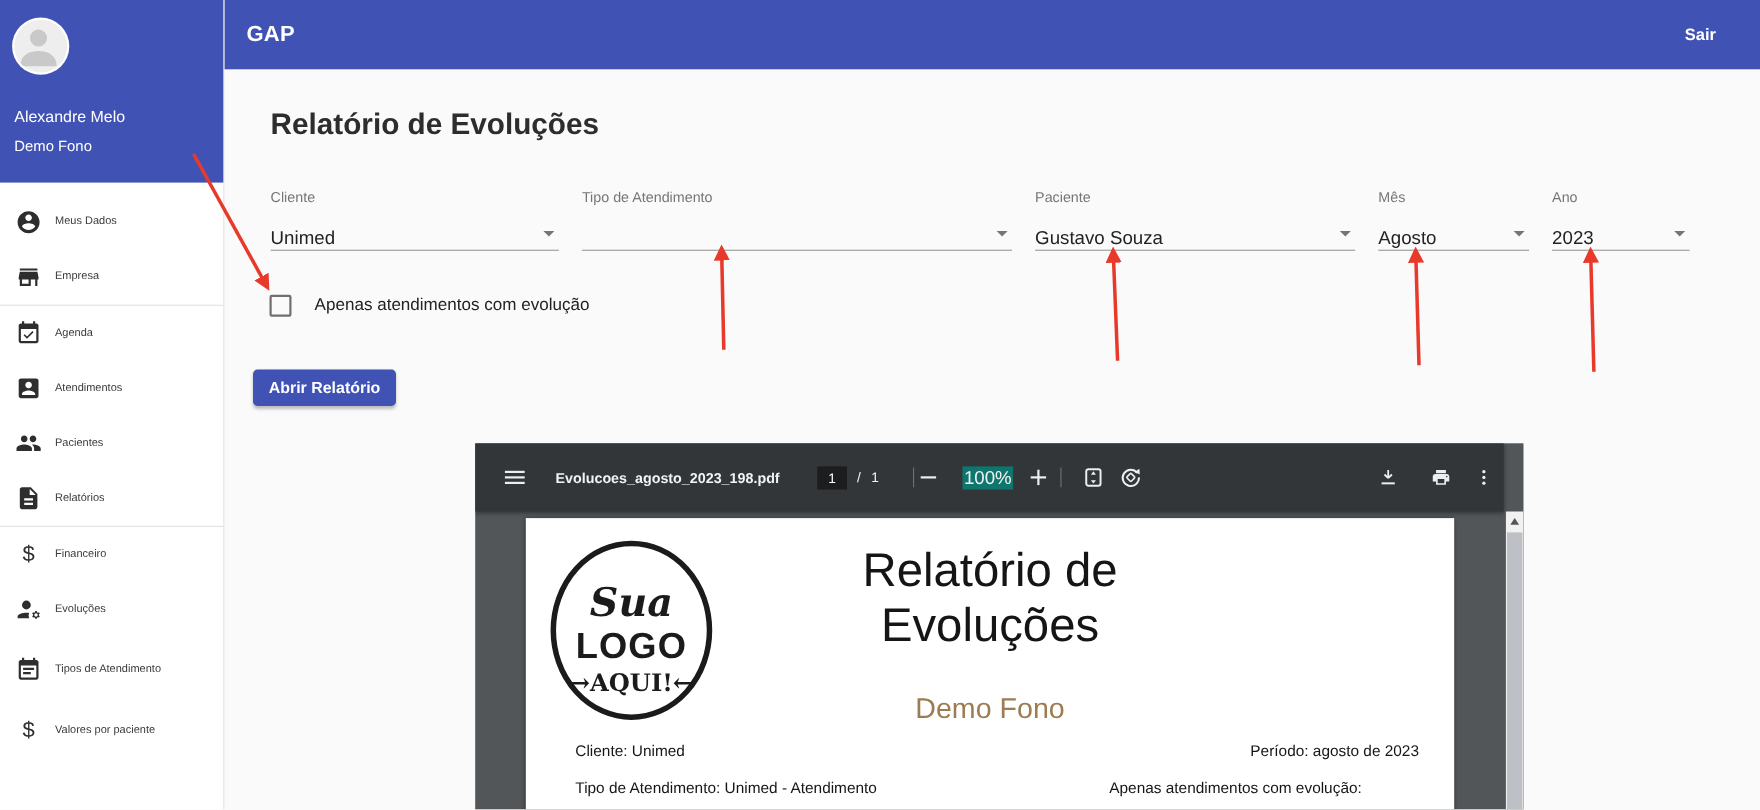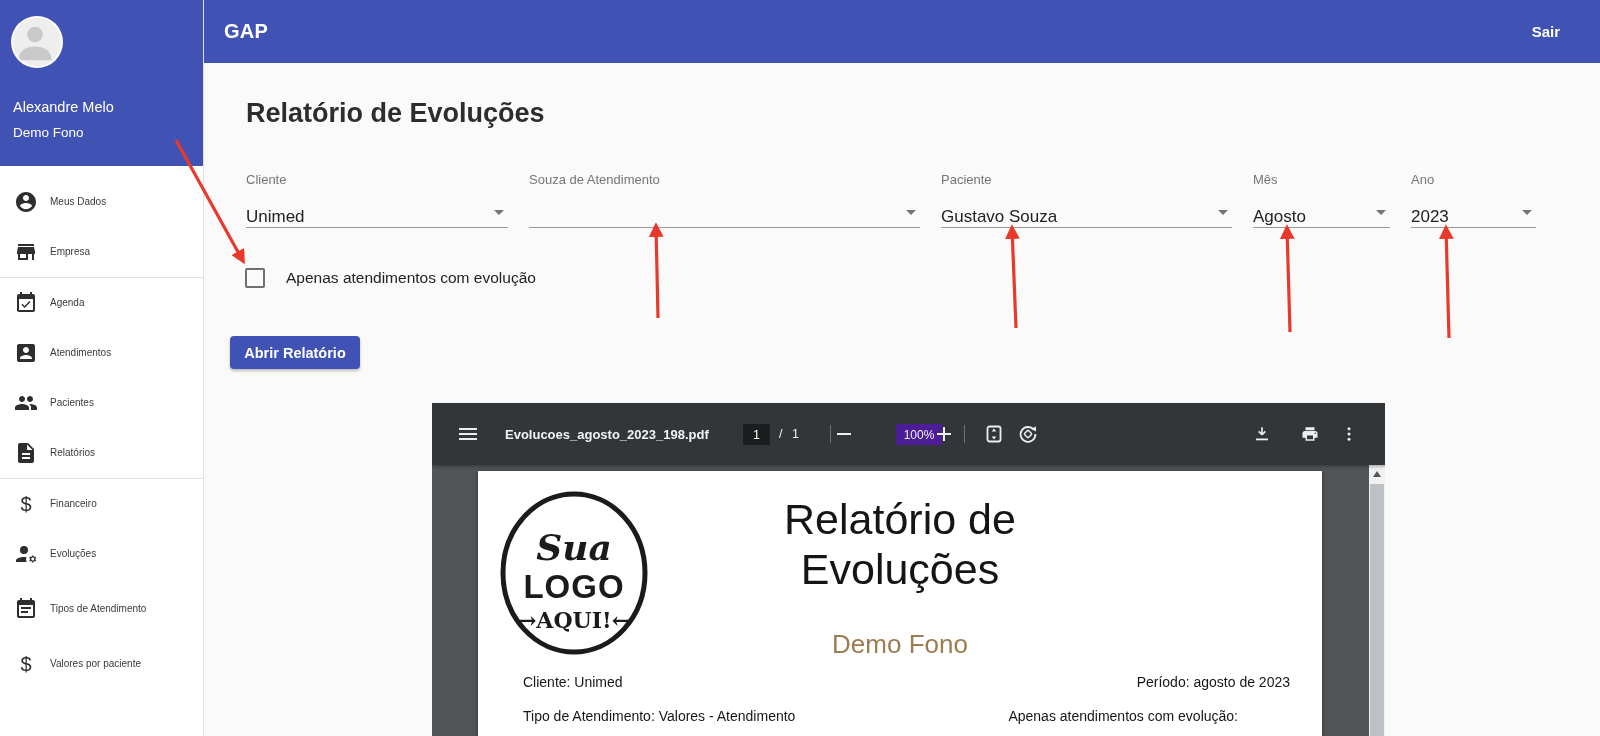--- a/index.html
+++ b/index.html
@@ -42,31 +42,31 @@
     border-left:5px solid transparent;border-right:5px solid transparent;border-top:5px solid #757575;}
   .check-row{position:absolute;left:245px;top:268px;display:flex;align-items:center;}
   .checkbox{width:16px;height:16px;border:2px solid #6f6f6f;border-radius:2px;background:#fafafa;cursor:pointer;}
   .check-label{margin-left:21px;font-size:15.5px;color:#222;}
   .open-btn{position:absolute;left:230px;top:336px;width:130px;height:33px;background:#4053b4;
     border:none;border-radius:4px;color:#fff;font-size:14.5px;font-weight:700;
     font-family:"Liberation Sans",sans-serif;cursor:pointer;box-shadow:0 2px 3px rgba(0,0,0,.25);}
   
   .viewer{position:absolute;left:432px;top:403px;width:953px;height:333px;background:#525659;overflow:hidden;}
   .pdf-toolbar{position:relative;width:935px;height:62px;background:#323639;z-index:3;
-    box-shadow:0 1px 4px rgba(0,0,0,.4);color:#f1f3f4;padding-left:19px;}
+    box-shadow:0 1px 4px rgba(0,0,0,.4);color:#f1f3f4;}
   .pdf-toolbar .abs{position:absolute;}
   .tb-icon{width:20px;height:20px;color:#eceef0;cursor:pointer;}
   .pdf-filename{left:73px;top:24px;font-size:13px;font-weight:600;color:#f1f3f4;}
   .page-box{left:311px;top:21px;width:27px;height:21px;background:#1b1d1f;border:none;color:#fff;
     text-align:center;font-size:12.5px;font-family:"Liberation Sans",sans-serif;padding:0;}
   .page-sep{left:347px;top:24px;font-size:12.5px;color:#f1f3f4;}
   .page-total{left:360px;top:24px;font-size:12.5px;color:#f1f3f4;}
   .vsep{width:1px;height:18px;background:#6e7276;top:22px;}
-  .zoom-box{left:443px;top:21px;width:46px;height:21px;background:#4c1d95;color:#f1f3f4;
-    font-size:12px;display:flex;align-items:center;justify-content:center;margin-left:21px;}
+  .zoom-box{left:443px;top:21px;width:46px;height:21px;background:#0f766e;color:#f1f3f4;
+    font-size:17px;display:flex;align-items:center;justify-content:center;}
   .pdf-canvas{position:absolute;left:46px;top:68px;width:844px;height:400px;background:#ffffff;
     box-shadow:0 1px 4px rgba(0,0,0,.5);}
   .pdf-scrollbar{position:absolute;right:0;top:62px;width:16px;height:271px;background:#f1f1f1;}
   .scroll-up{width:16px;height:17px;display:flex;align-items:center;justify-content:center;cursor:pointer;}
   .scroll-up .tri{width:0;height:0;border-left:4px solid transparent;border-right:4px solid transparent;
     border-bottom:6px solid #555;}
   .scroll-thumb{position:absolute;left:1px;right:1px;top:19px;bottom:0;background:#bdc1c6;cursor:pointer;}
   
   .doc-logo{position:absolute;left:20px;top:17px;}
   .doc-title{position:absolute;left:0;right:0;top:23px;text-align:center;font-size:43px;
@@ -198,21 +198,21 @@
 
 <div class="page-title">Relatório de Evoluções</div>
 
 <div class="fields">
   <div class="field f-w0">
     <div class="field-label">Cliente</div>
     <div class="field-value">Unimed</div>
     <span class="select-arrow"></span>
   </div>
   <div class="field f-w1">
-    <div class="field-label">Souza de Atendimento</div>
+    <div class="field-label">Tipo de Atendimento</div>
     <span class="select-arrow"></span>
   </div>
   <div class="field f-w2">
     <div class="field-label">Paciente</div>
     <div class="field-value">Gustavo Souza</div>
     <span class="select-arrow"></span>
   </div>
   <div class="field f-w3">
     <div class="field-label">Mês</div>
     <div class="field-value">Agosto</div>
@@ -301,21 +301,21 @@
     <div class="doc-title">
       <div>Relatório de</div>
       <div>Evoluções</div>
     </div>
     <div class="doc-subtitle">Demo Fono</div>
     <div class="doc-row doc-row1">
       <span>Cliente: Unimed</span>
       <span>Período: agosto de 2023</span>
     </div>
     <div class="doc-row doc-row2">
-      <span>Tipo de Atendimento: Valores - Atendimento</span>
+      <span>Tipo de Atendimento: Unimed - Atendimento</span>
       <span class="right">Apenas atendimentos com evolução:</span>
     </div>
   </div>
 
   <div class="pdf-scrollbar">
     <div class="scroll-up">
         <span class="tri"></span>
       </div>
     <div class="scroll-thumb"></div>
   </div>

